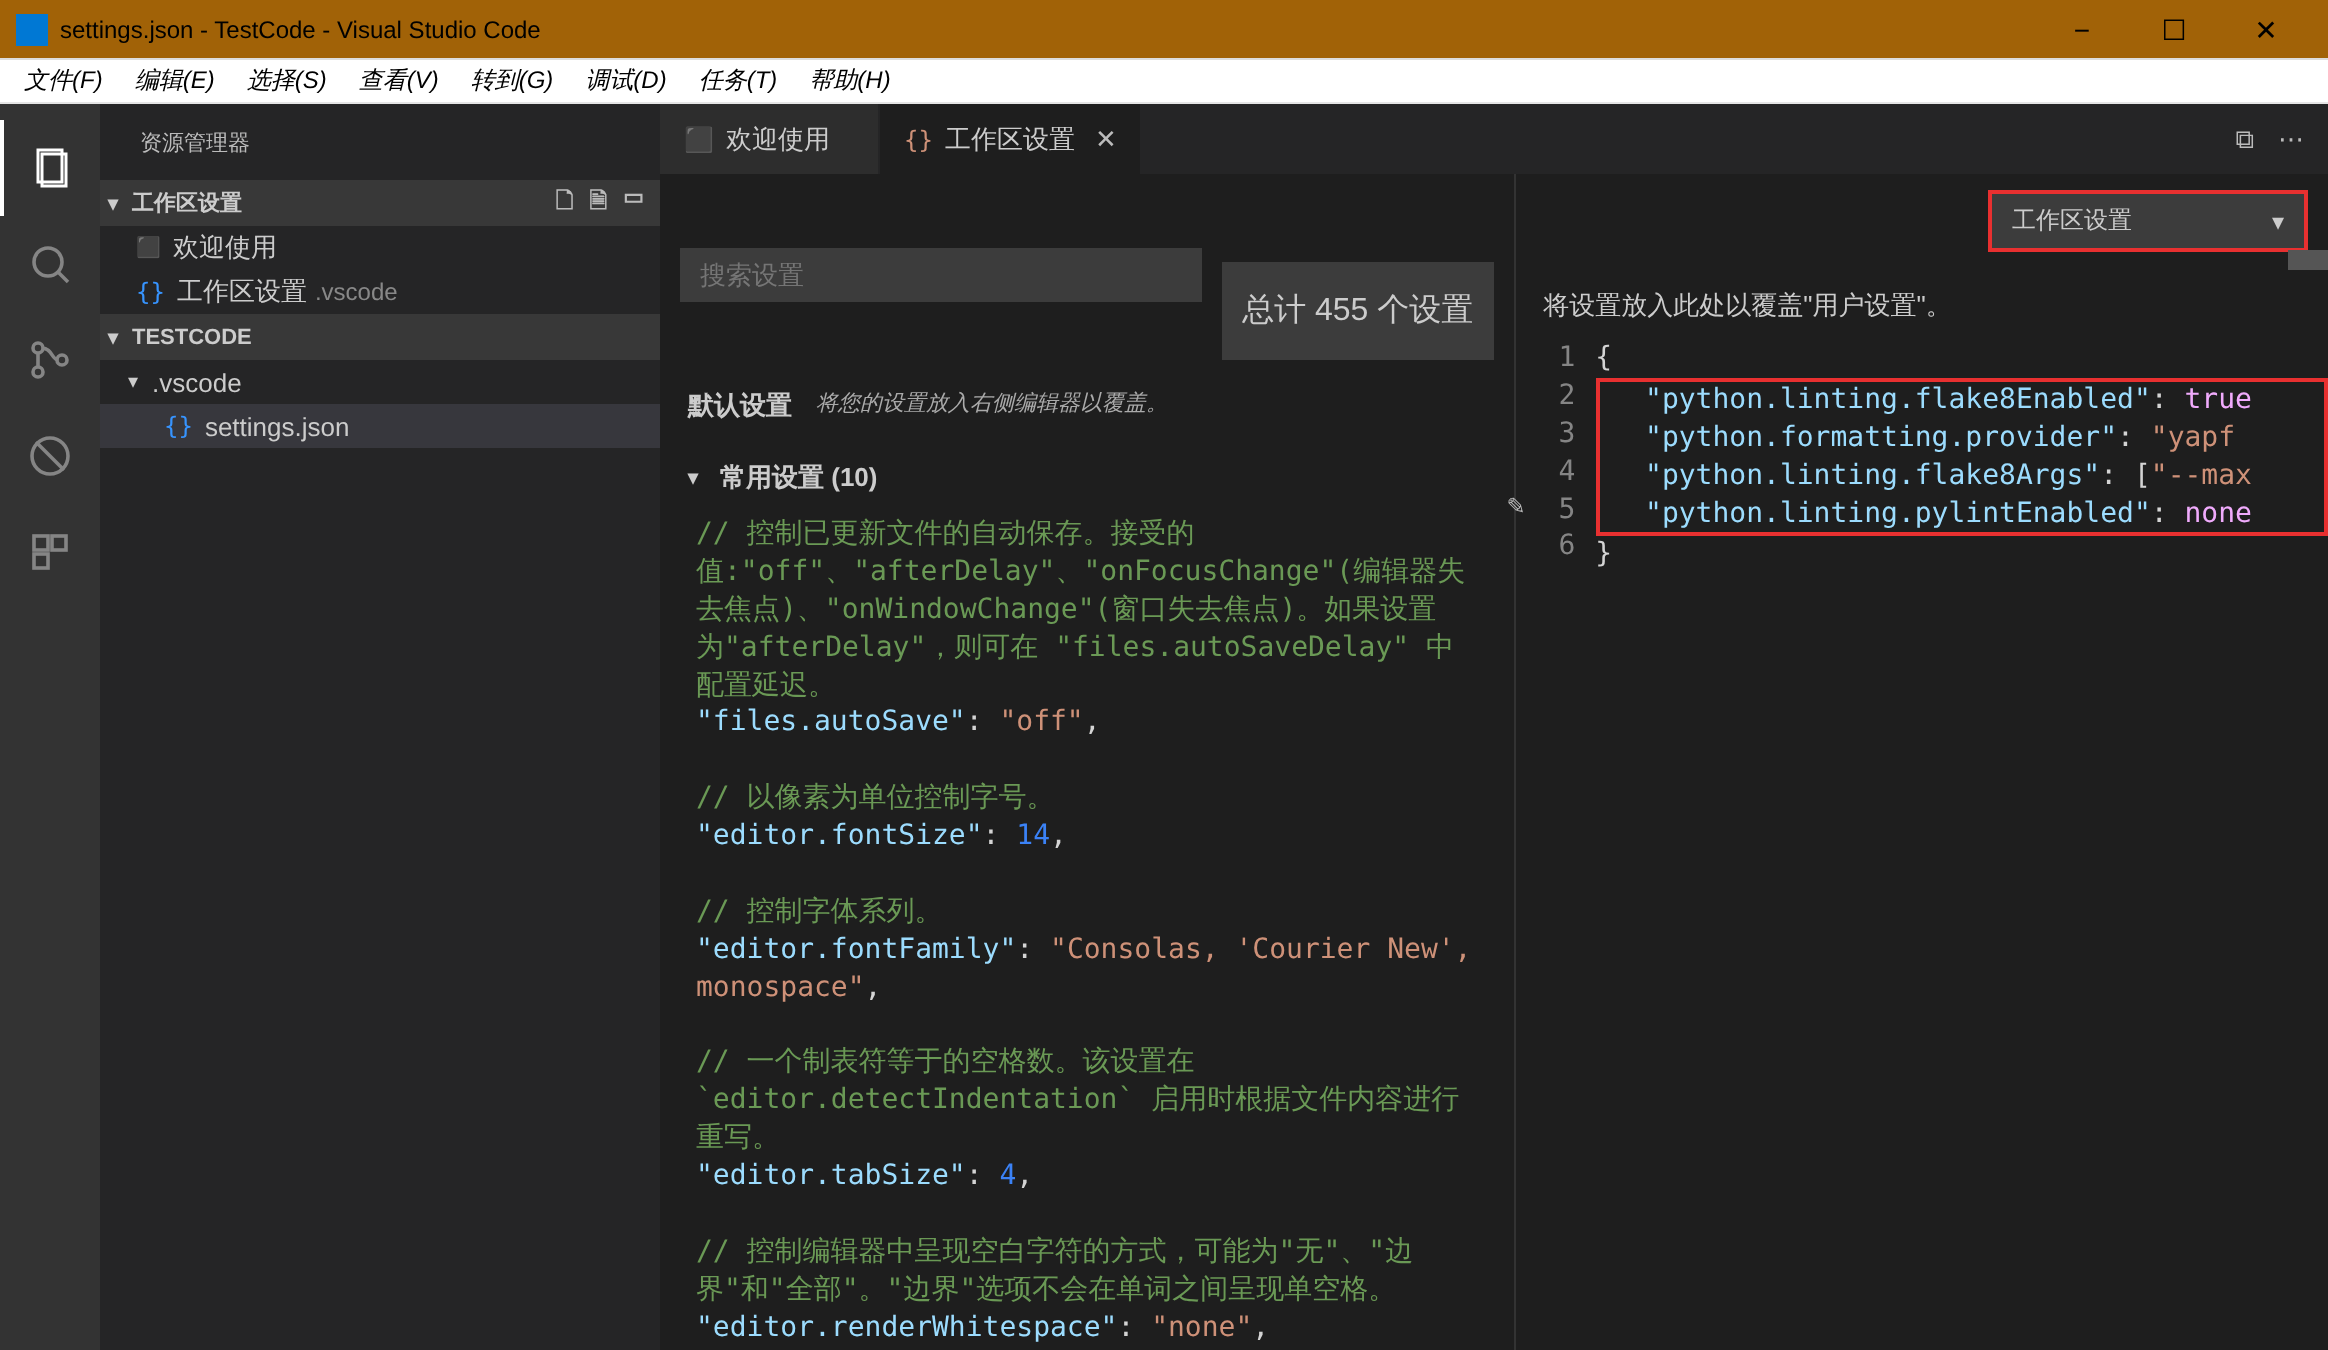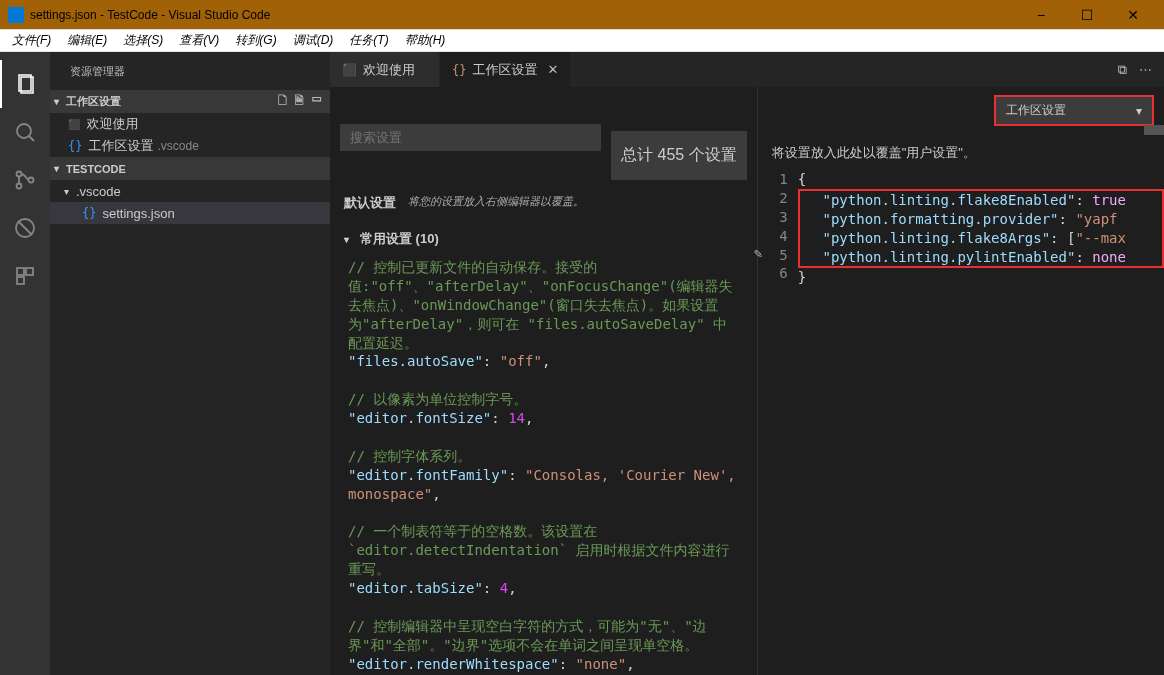--- a/index.html
+++ b/index.html
@@ -151,21 +151,21 @@
     .code-block {
       font-family: Consolas, monospace;
       font-size: 14px;
       line-height: 1.35;
       padding: 4px 18px;
       white-space: pre-wrap;
     }
     .cm { color:#6a9955; }
     .key { color:#9cdcfe; }
     .str { color:#ce9178; }
-    .num { color:#d946ef; }
+    .num { color:#3b82f6; }
     .bool { color:#f0abfc; }
     .pun { color:#d4d4d4; }
     .right-header { padding:10px 14px 4px 14px; font-size:13px; color:#ccc;}
     .gutter-editor { display:flex; font-family:Consolas,monospace; font-size:14px; line-height:1.35; }
     .gutter { width:40px; text-align:right; color:#858585; padding:4px 10px 4px 0;}
     .code-right { flex:1; padding:4px 0; overflow:hidden; position:relative;}
     .highlight-box { border:2px solid #e83030; padding:0 6px; margin:0;}
     .edit-icon { position:absolute; left:-4px; top:78px; color:#bbb; font-size:14px;}
     .mini-map { position:absolute; top:38px; right:0; width:20px; height:10px; background:#555;}
     .watermark { position:absolute; bottom:6px; right:10px; color:#888; font-size:11px; display:flex; align-items:center; gap:12px;}

